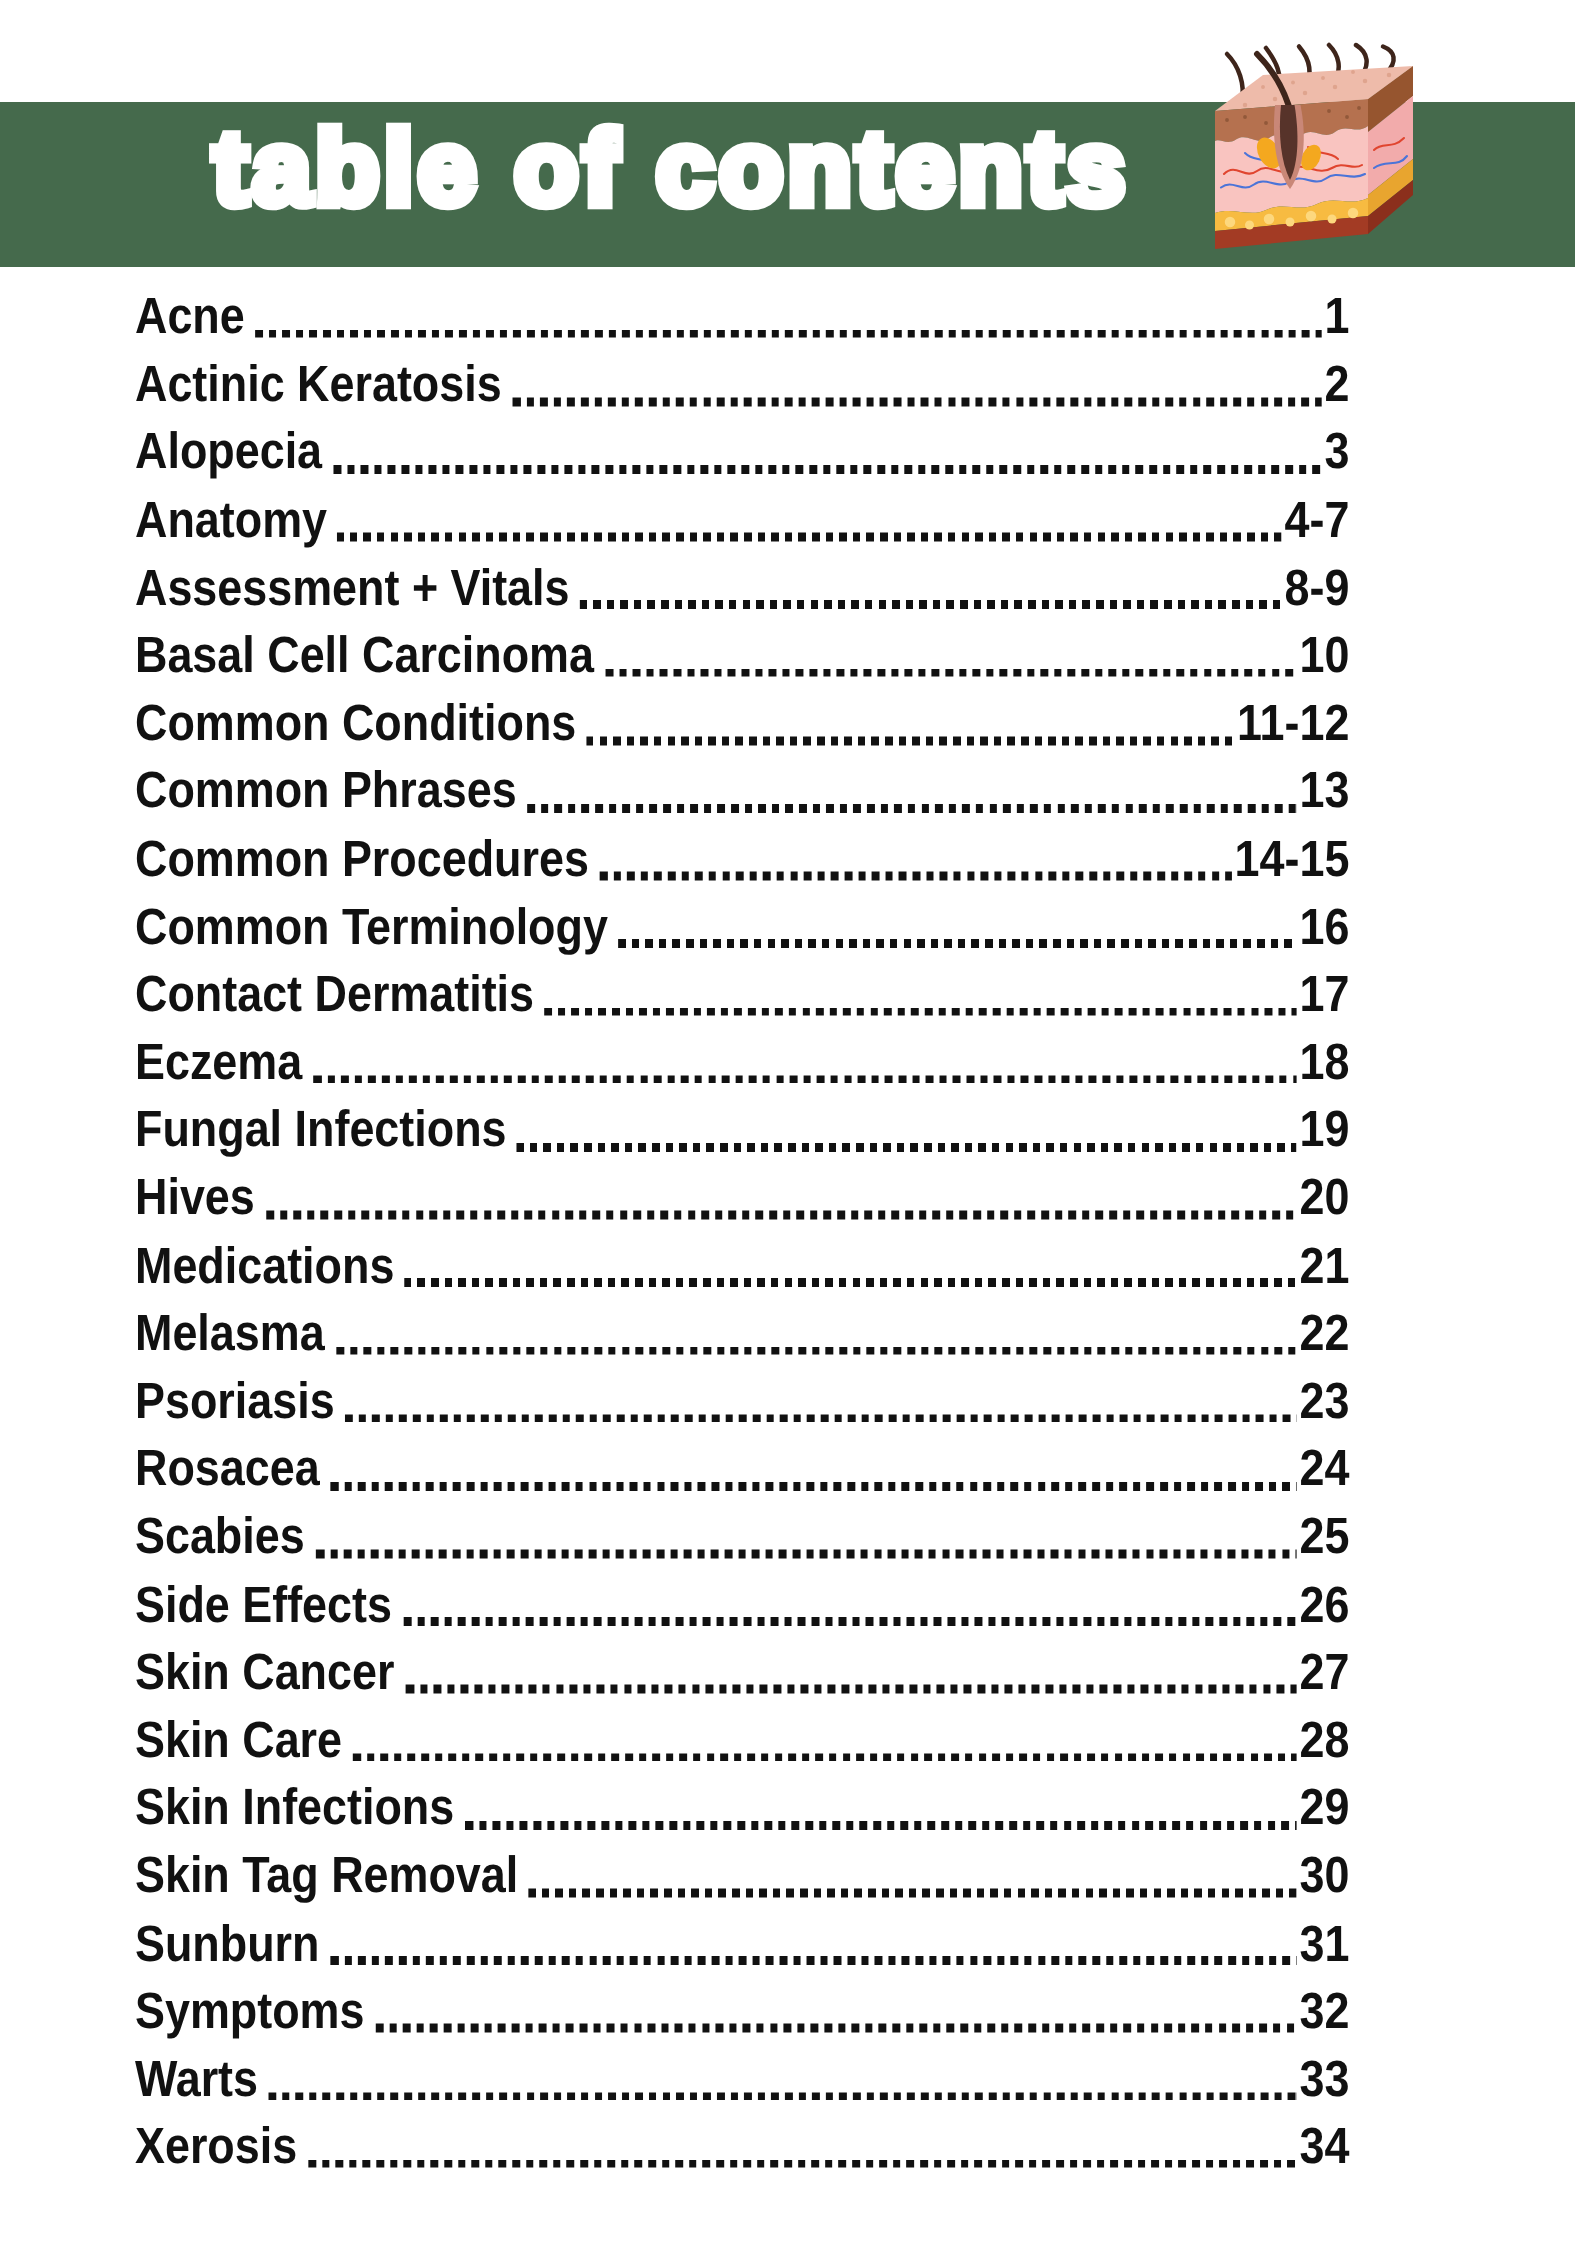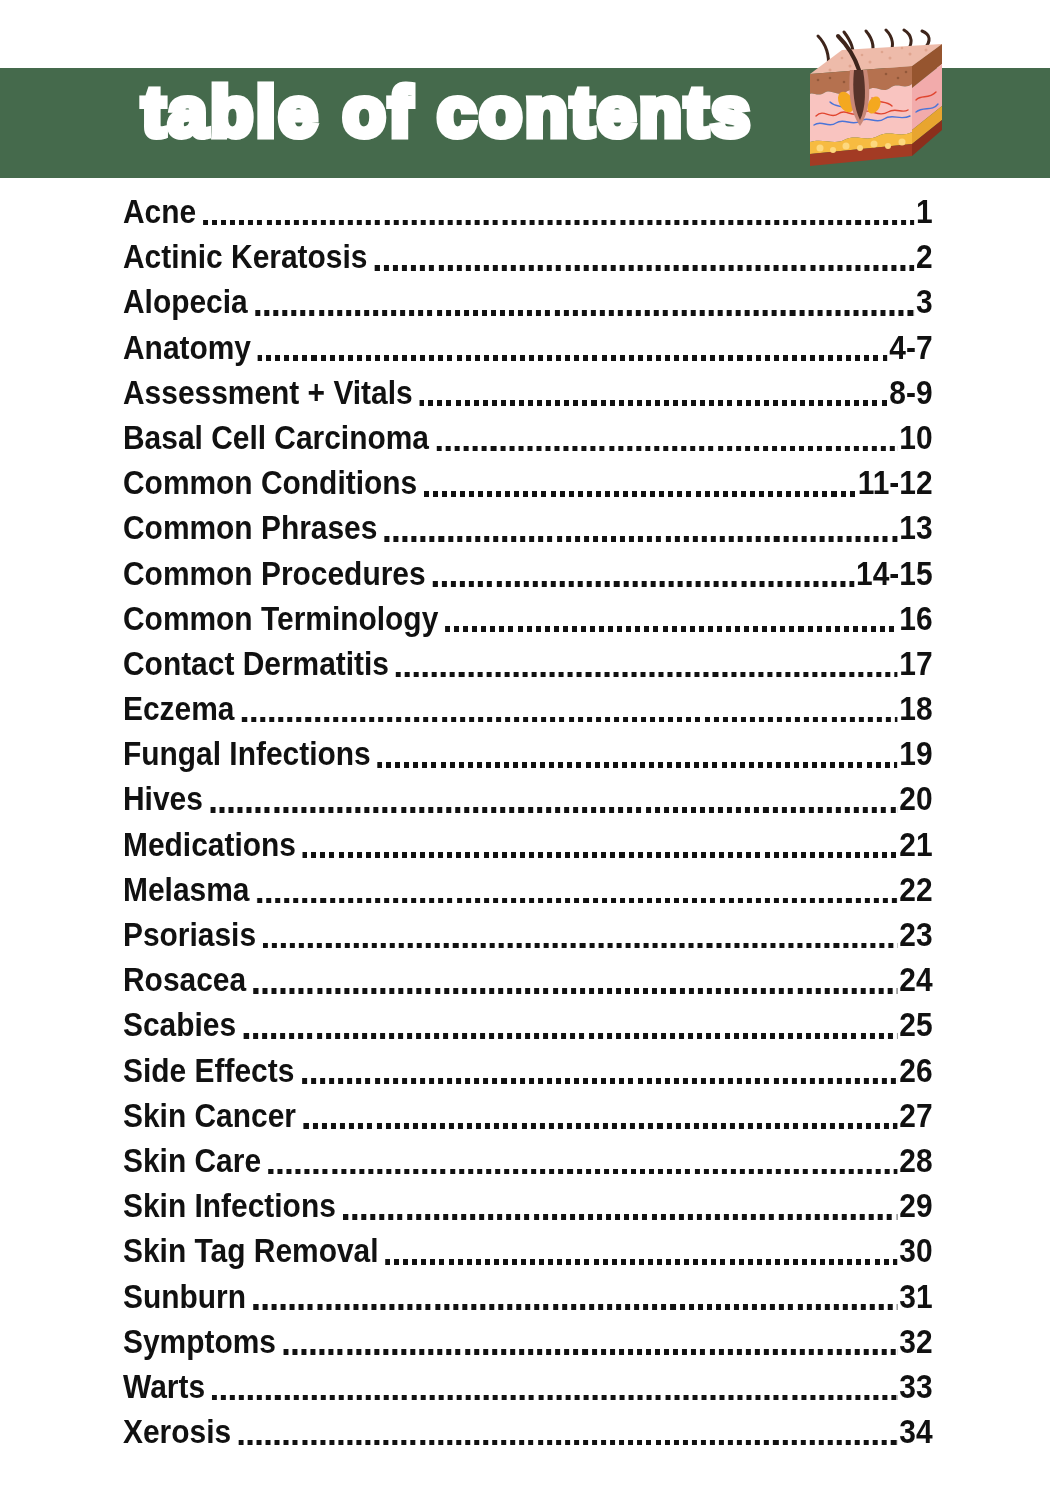--- a/index.html
+++ b/index.html
@@ -25,21 +25,21 @@
     paint-order:stroke fill;
     white-space:nowrap;
   }
   .skin-icon {
     position:absolute; left:800px; top:28px;
     width:150px; height:150px;
   }
 
   
   .toc {
-    position:absolute; left:123px; top:189px;
+    position:absolute; left:90px; top:189px;
   }
   .row {
     display:flex;
     width:920px; height:45.2px; line-height:45.2px;
     transform:scaleX(0.88); transform-origin:0 50%;
     font-weight:bold; font-size:34px; color:#111111;
     white-space:nowrap;
   }
   .label, .page { white-space:nowrap; }
   .leader {

